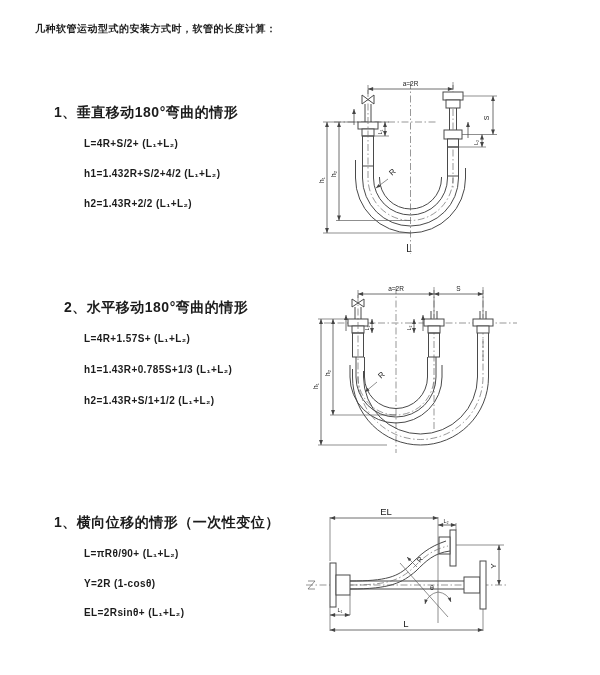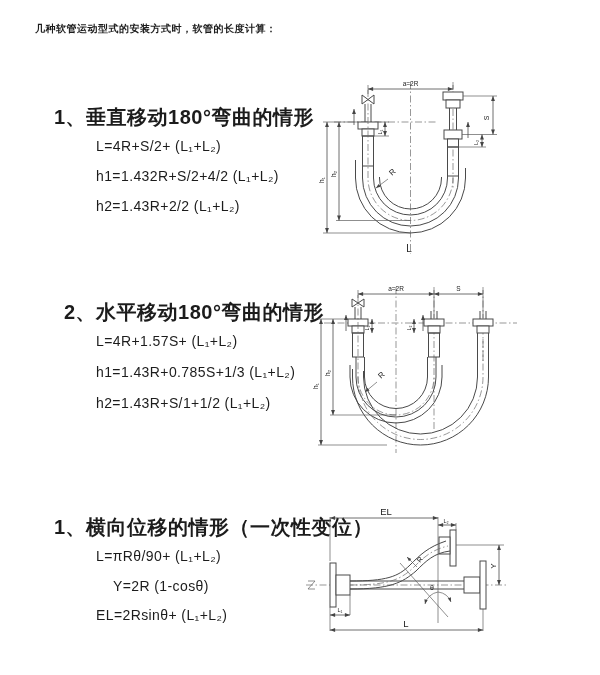--- a/index.html
+++ b/index.html
@@ -1,21 +1,21 @@
 <!DOCTYPE html>
 <html><head>
 <meta charset="utf-8">
 <style>
   html,body{margin:0;padding:0;background:#ffffff;}
   body{width:600px;height:675px;position:relative;overflow:hidden;
        font-family:"Liberation Sans","DejaVu Sans",sans-serif;color:#1c1c1c;}
   .abs{position:absolute;white-space:nowrap;}
   .title{font-size:10px;font-weight:bold;letter-spacing:.5px;}
-  .heading{font-size:20px;font-weight:bold;letter-spacing:.5px;}
-  .formula{font-size:14px;letter-spacing:.4px;font-weight:400;margin-left:12px;}
+  .heading{font-size:14px;font-weight:bold;letter-spacing:.5px;}
+  .formula{font-size:10px;letter-spacing:.4px;font-weight:700;}
   svg{position:absolute;overflow:visible;}
   .ln{stroke:#4a4a4a;stroke-width:1;fill:none;}
   .lnf{stroke:#4a4a4a;stroke-width:1;fill:#ffffff;}
   .tn{stroke:#5f5f5f;stroke-width:.7;fill:none;}
   .dim{stroke:#4a4a4a;stroke-width:.8;fill:none;}
   .cl{stroke:#6b6b6b;stroke-width:.7;fill:none;stroke-dasharray:7 2.5 1.5 2.5;}
   .lbl{fill:#222;font-family:"Liberation Sans","DejaVu Sans",sans-serif;}
 </style>
 </head>
 <body>
@@ -27,21 +27,21 @@
 <div class="abs formula" style="left:84px;top:168px;">h1=1.432R+S/2+4/2 (L₁+L₂)</div>
 <div class="abs formula" style="left:84px;top:198px;">h2=1.43R+2/2 (L₁+L₂)</div>
 
 <div class="abs heading" style="left:64px;top:299px;">2、水平移动180°弯曲的情形</div>
 <div class="abs formula" style="left:84px;top:333px;">L=4R+1.57S+ (L₁+L₂)</div>
 <div class="abs formula" style="left:84px;top:364px;">h1=1.43R+0.785S+1/3 (L₁+L₂)</div>
 <div class="abs formula" style="left:84px;top:395px;">h2=1.43R+S/1+1/2 (L₁+L₂)</div>
 
 <div class="abs heading" style="left:54px;top:514px;">1、横向位移的情形（一次性变位）</div>
 <div class="abs formula" style="left:84px;top:548px;">L=πRθ/90+ (L₁+L₂)</div>
-<div class="abs formula" style="left:101px;top:578px;">Y=2R (1-cosθ)</div>
+<div class="abs formula" style="left:84px;top:578px;">Y=2R (1-cosθ)</div>
 <div class="abs formula" style="left:84px;top:607px;">EL=2Rsinθ+ (L₁+L₂)</div>
 
 <svg style="left:318px;top:76px;" width="276" height="184" viewBox="0 0 276 184">
   <defs>
     <marker id="m1" viewBox="0 0 8 8" refX="7.4" refY="4" markerWidth="7.5" markerHeight="7.5" orient="auto-start-reverse">
       <path d="M0.6 1.4 L7.4 4 L0.6 6.6 Z" fill="#444"></path>
     </marker>
     <pattern id="p1" width="3.4" height="3.4" patternUnits="userSpaceOnUse">
       <path d="M0 0 L3.4 3.4 M3.4 0 L0 3.4" stroke="#666" stroke-width="0.7"></path>
     </pattern>

